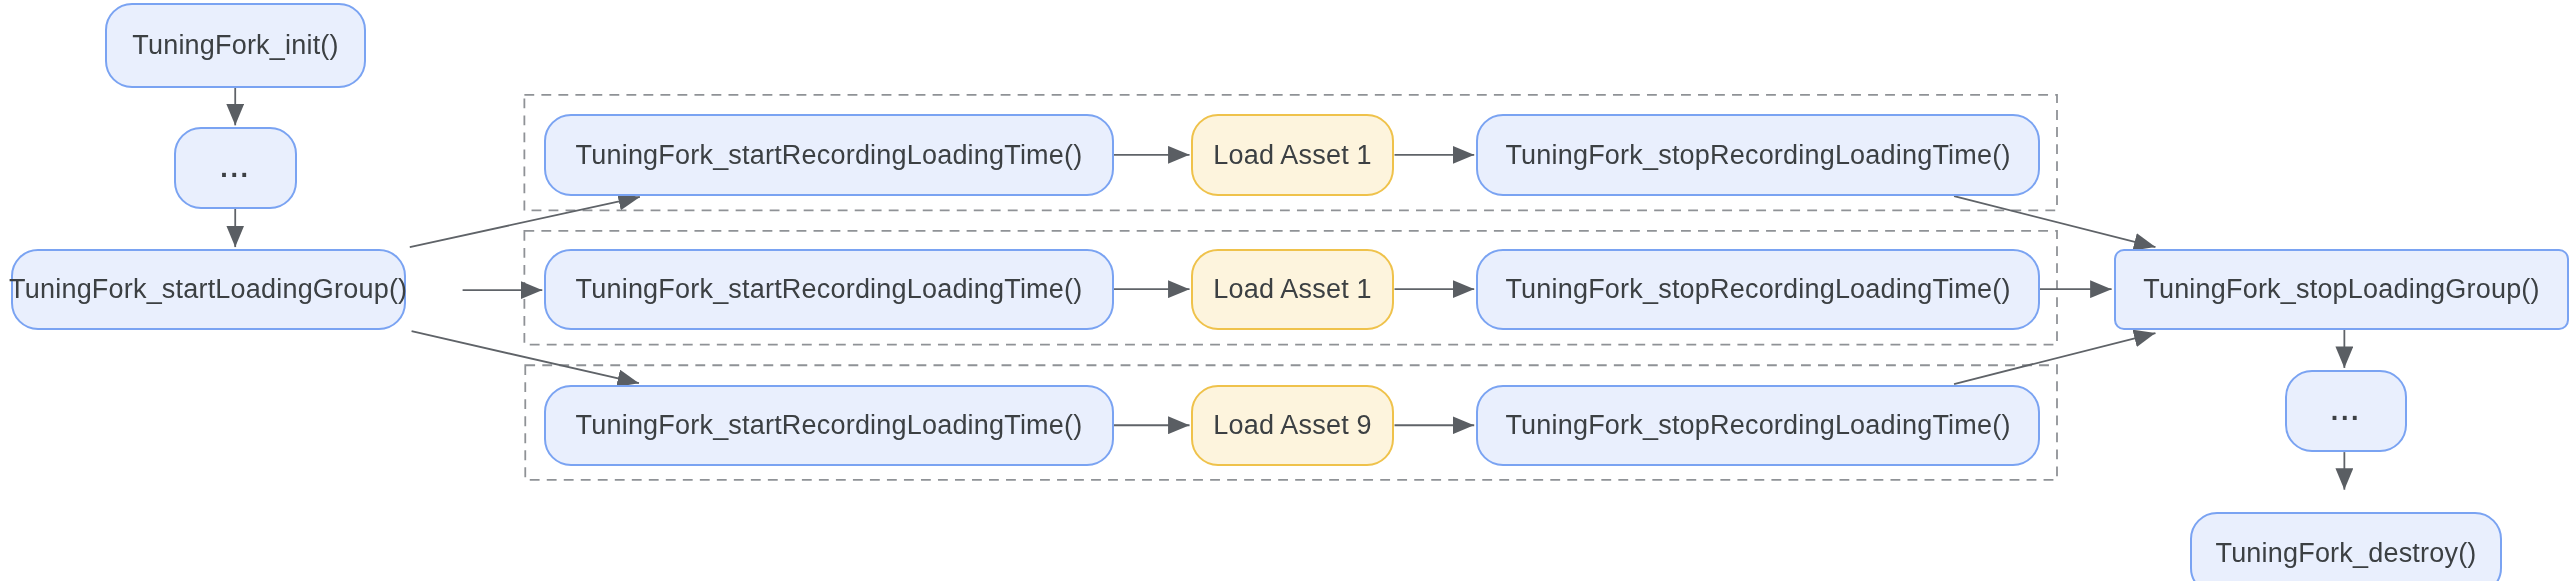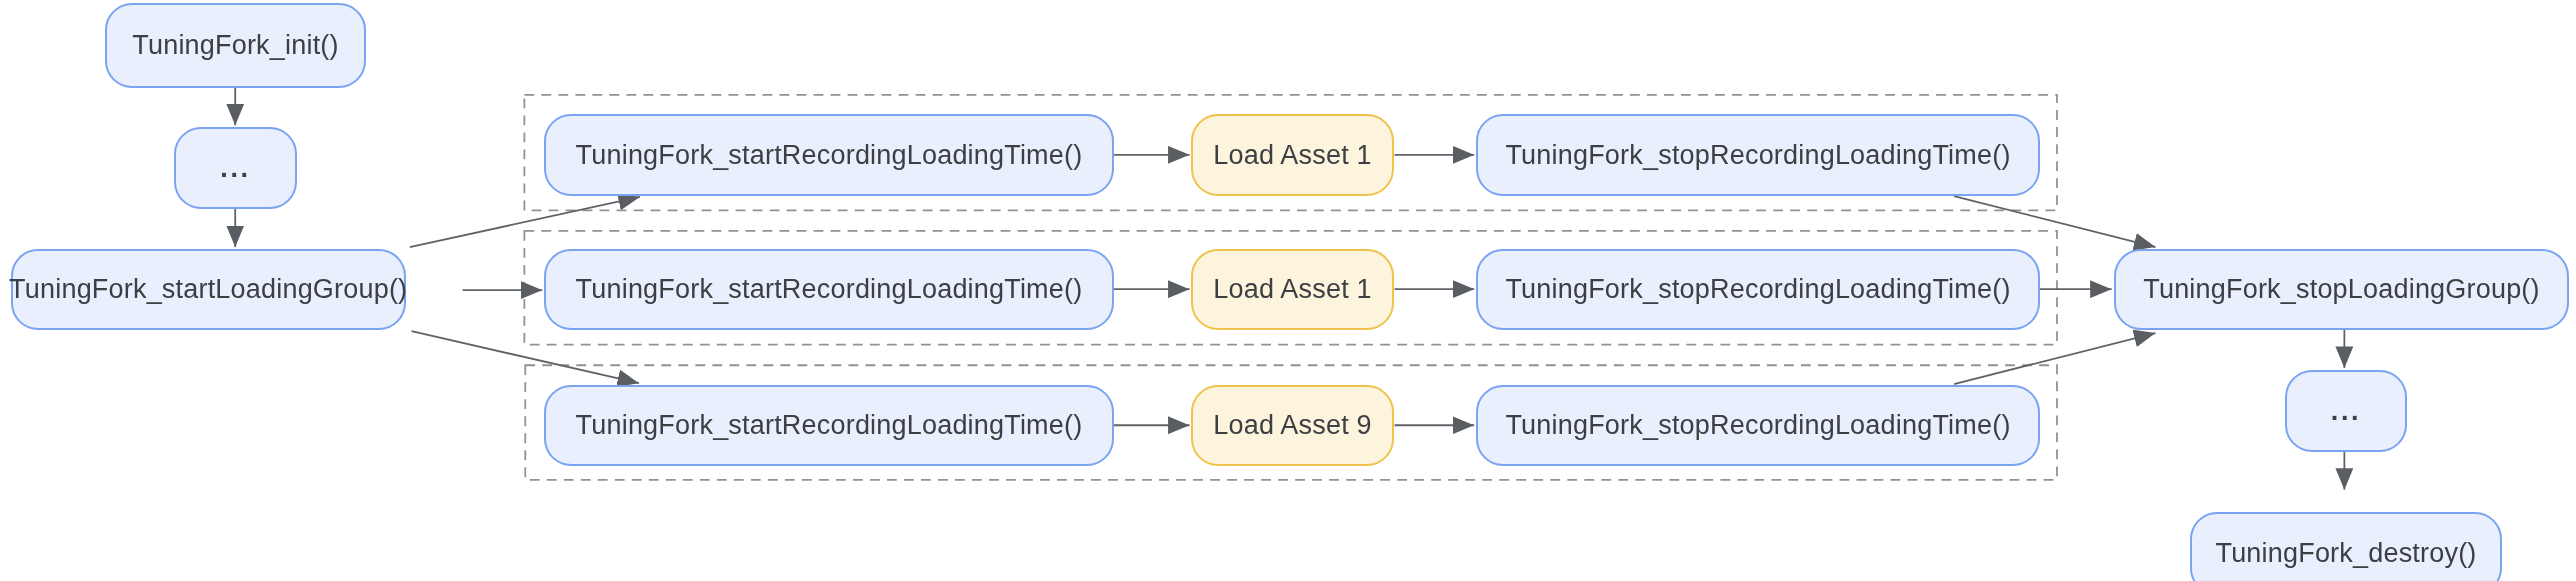--- a/index.html
+++ b/index.html
@@ -75,20 +75,20 @@
   <div class="node api" style="left:1476px;top:114px;width:564px;height:82px;">TuningFork_stopRecordingLoadingTime()</div>
 
   <div class="node api" style="left:544px;top:249px;width:570px;height:81px;">TuningFork_startRecordingLoadingTime()</div>
   <div class="node asset" style="left:1191px;top:249px;width:203px;height:81px;">Load Asset 1</div>
   <div class="node api" style="left:1476px;top:249px;width:564px;height:81px;">TuningFork_stopRecordingLoadingTime()</div>
 
   <div class="node api" style="left:544px;top:385px;width:570px;height:81px;">TuningFork_startRecordingLoadingTime()</div>
   <div class="node asset" style="left:1191px;top:385px;width:203px;height:81px;">Load Asset 9</div>
   <div class="node api" style="left:1476px;top:385px;width:564px;height:81px;">TuningFork_stopRecordingLoadingTime()</div>
 
-  <div class="node api" style="left:2114px;top:249px;width:455px;height:81px;">TuningFork_stopLoadingGroup()</div>
+  <div class="node api" style="left:2114px;top:249px;width:455px;height:81px;border-radius:10px;">TuningFork_stopLoadingGroup()</div>
 
   <div class="node api ellipsis" style="left:2285px;top:370px;width:122px;height:82px;">...</div>
 
   <div class="node api" style="left:2190px;top:512px;width:312px;height:83px;">TuningFork_destroy()</div>
 
 </div>
 
 
 </body></html>

